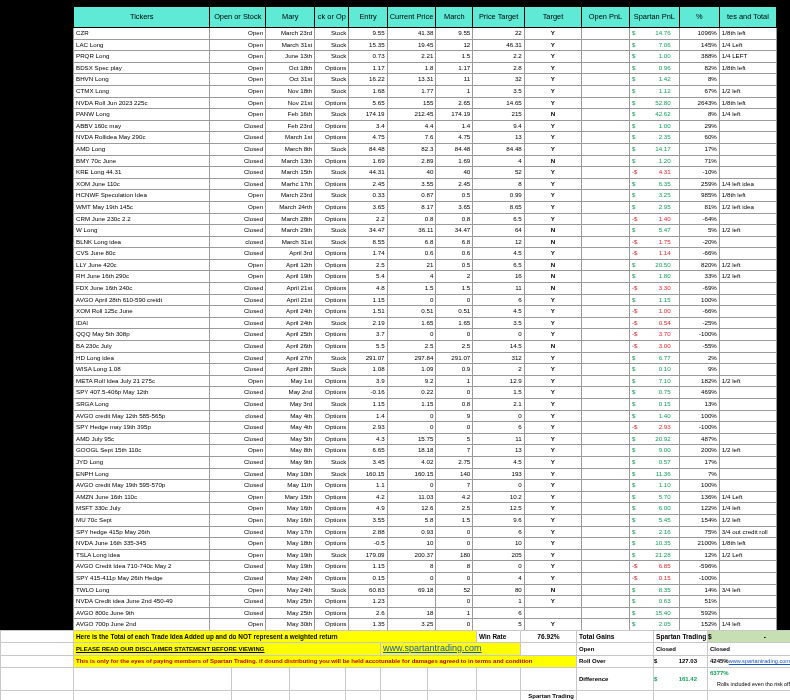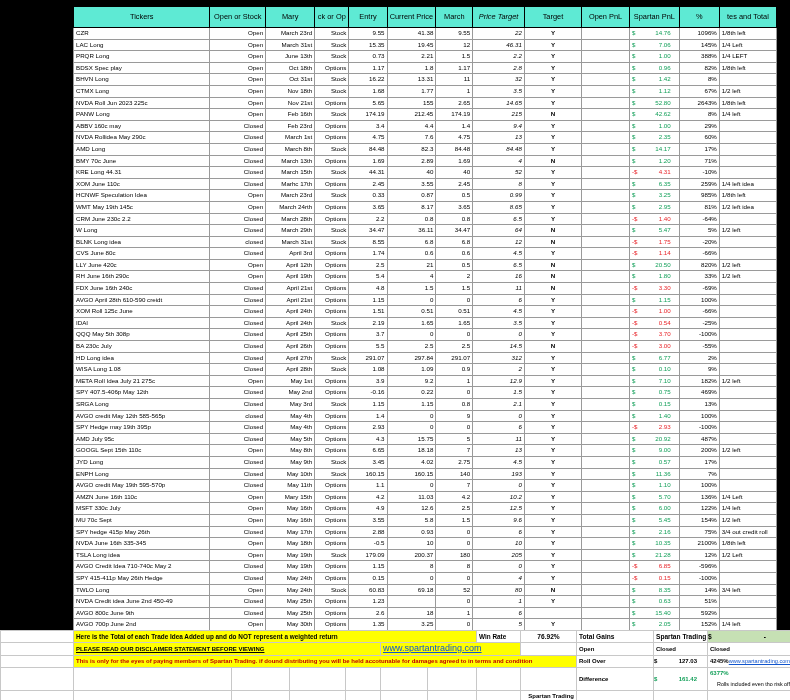--- a/index.html
+++ b/index.html
@@ -68,21 +68,21 @@
   .notes { font-size: 5.2px; color: #000; }
 
   
   .c-ticker { width: 158px; }
   .c-oc     { width: 58px;  }
   .c-date   { width: 56px;  }
   .c-type   { width: 35px;  }
   .c-entry  { width: 47px;  }
   .c-cur    { width: 49px; margin-top: 32px;  }
   .c-stop   { width: 44px;  }
-  .c-pt     { width: 56px; font-style: italic;  }
+  .c-pt     { width: 56px;  }
   .c-added  { width: 77px;  }
   .c-open   { width: 54px;  }
   .c-closed { width: 52px;  }
   .c-pct    { width: 50px;  }
   .c-notes  { width: 61px;  }
 
   #table-wrap {
     position: absolute;
     left: 73px; top: 6px;
     width: 704px;

